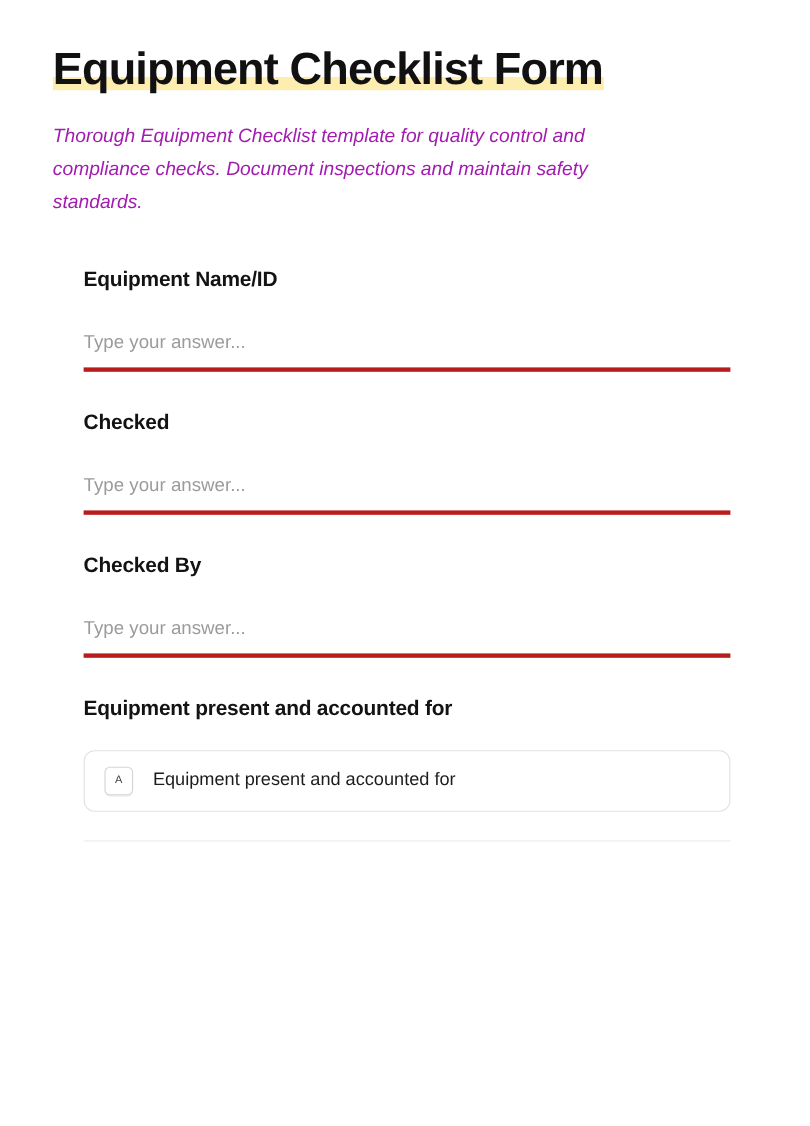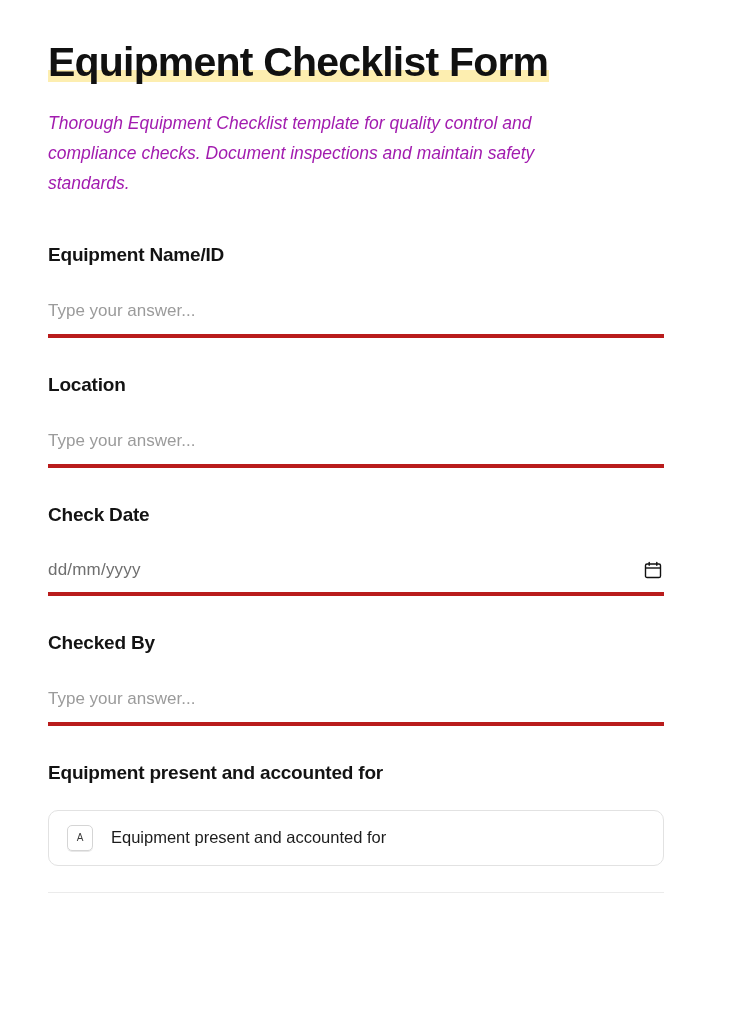--- a/index.html
+++ b/index.html
@@ -48,20 +48,21 @@
   .form-desc {
     margin: 22px 0 0 0;
     width: 566px;
     font-size: 17.5px;
     line-height: 30px;
     font-style: italic;
     color: #a21caf;
   }
   .field {
     margin-top: 36px;
+    margin-left: 28px;
   }
   .field.first { margin-top: 46px; }
   .field-label {
     font-size: 19px;
     font-weight: 700;
     color: #131313;
     letter-spacing: -0.2px;
     margin: 0 0 0 0;
   }
   .input-line {
@@ -138,40 +139,26 @@
   <p class="form-desc">Thorough Equipment Checklist template for quality control and compliance checks. Document inspections and maintain safety standards.</p>
 
   <div class="field first">
     <div class="field-label">Equipment Name/ID</div>
     <div class="input-line">
       <span class="placeholder">Type your answer...</span>
     </div>
   </div>
 
   <div class="field">
-    <div class="field-label">Location</div>
+    <div class="field-label">Checked</div>
     <div class="input-line">
       <span class="placeholder">Type your answer...</span>
     </div>
   </div>
 
-  <div class="field">
-    <div class="field-label">Check Date</div>
-    <div class="input-line">
-      <span class="date-value">dd/mm/yyyy</span>
-      <span class="calendar-icon">
-        <svg width="18" height="18" viewBox="0 0 18 18" aria-hidden="true">
-          <rect x="1.5" y="3" width="15" height="13.5" rx="1.6" fill="none" stroke="#111" stroke-width="1.4"></rect>
-          <line x1="1.5" y1="7" x2="16.5" y2="7" stroke="#111" stroke-width="1.4"></line>
-          <line x1="5.2" y1="1.4" x2="5.2" y2="4.2" stroke="#111" stroke-width="1.4" stroke-linecap="round"></line>
-          <line x1="12.8" y1="1.4" x2="12.8" y2="4.2" stroke="#111" stroke-width="1.4" stroke-linecap="round"></line>
-        </svg>
-      </span>
-    </div>
-  </div>
 
   <div class="field">
     <div class="field-label">Checked By</div>
     <div class="input-line">
       <span class="placeholder">Type your answer...</span>
     </div>
   </div>
 
   <div class="field">
     <div class="field-label">Equipment present and accounted for</div>

